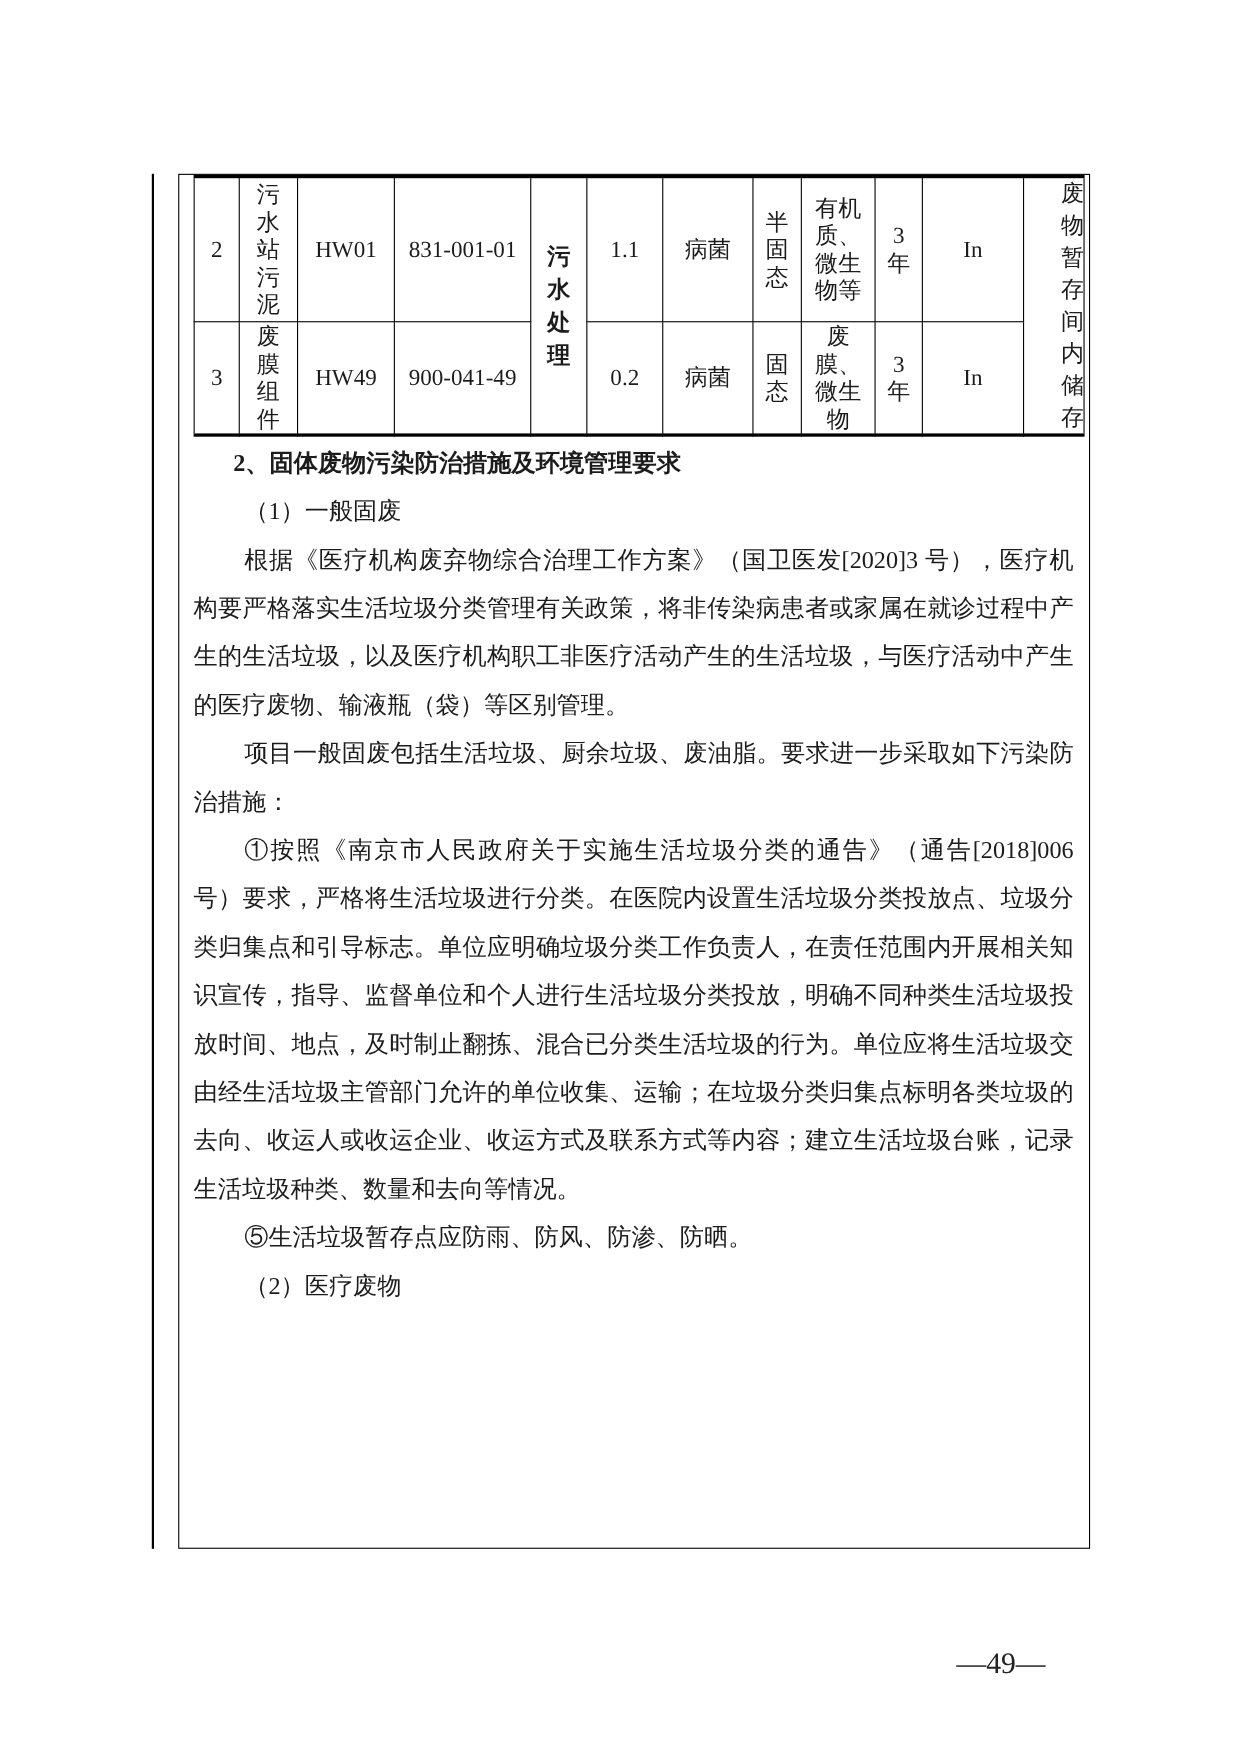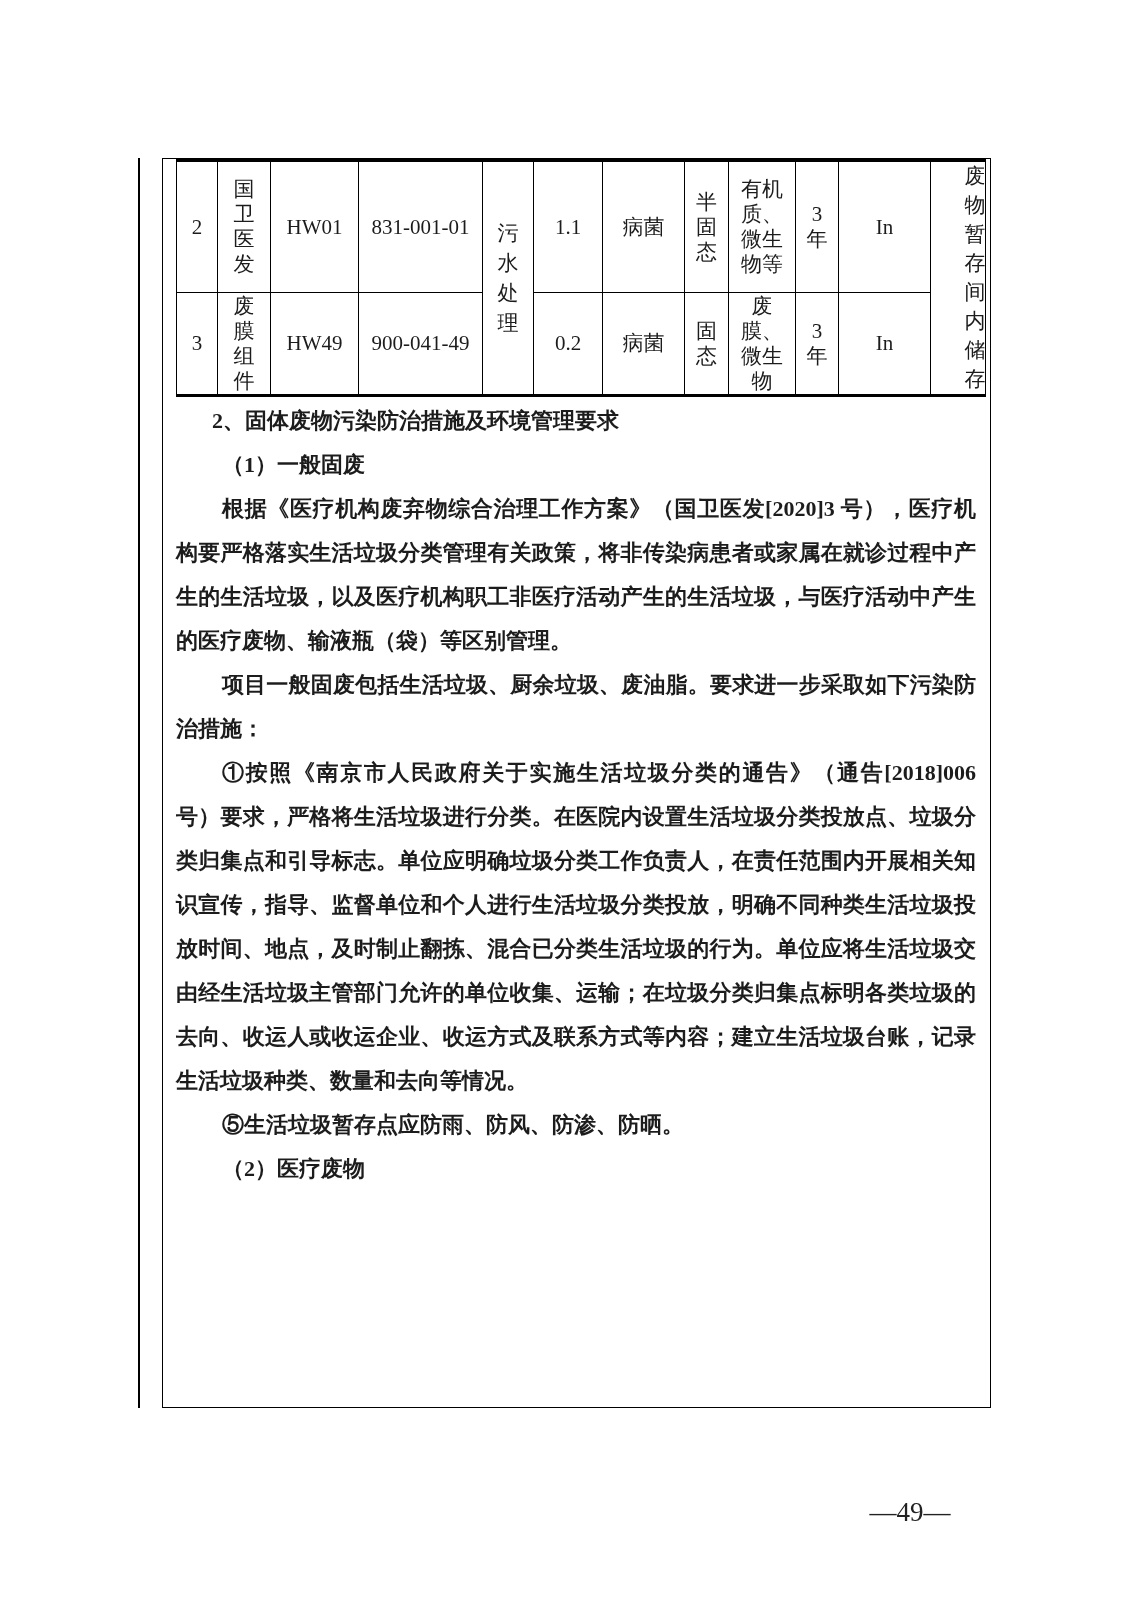--- a/index.html
+++ b/index.html
@@ -49,35 +49,34 @@
   tr.row-a { height: 132px; }
   tr.row-b { height: 103px; }
   td.c-hw {
     text-align: left;
     vertical-align: top;
     padding: 3px 0 0 7px;
   }
   .vwrap { margin: 0 auto; }
   .w1 { width: 23px; line-height: 25px; }      
   .w2 { width: 45px; line-height: 25px; }      
-  .proc .w1 { line-height: 30px; }
+  .proc .w1 { line-height: 30px; font-weight: bold; }
   .storage-cell .w1 { width: 24px; line-height: 29px; margin-left: 32px; }
   
   .text-block {
     position: absolute;
     left: 176px; top: 399px;
     width: 800px;
   }
   .text-block p {
     margin: 0;
     font-size: 22px;
     line-height: 44px;
     text-align: justify;
     text-indent: 46px;
-    font-weight: bold;
   }
   .text-block p.heading {
     font-weight: bold;
     text-indent: 36px;
   }
   .page-number {
     position: absolute;
     left: 830px; top: 1497px;
     width: 160px;
     text-align: center;
@@ -105,21 +104,21 @@
         <col style="width:44px">
         <col style="width:67px">
       <col style="width:43px">
         <col style="width:92px">
         <col style="width:55px">
     </colgroup>
     <tbody>
         <tr class="row-a">
       <td>2</td>
       <td>
-            <div class="vwrap w1">国卫医发</div>
+            <div class="vwrap w1">污水站污泥</div>
           </td>
       <td class="c-hw">HW01</td>
       <td>831-001-01</td>
       <td rowspan="2" class="proc">
             <div class="vwrap w1">污水处理</div>
           </td>
       <td>1.1</td>
       <td>病菌</td>
       <td>
             <div class="vwrap w1">半固态</div>

